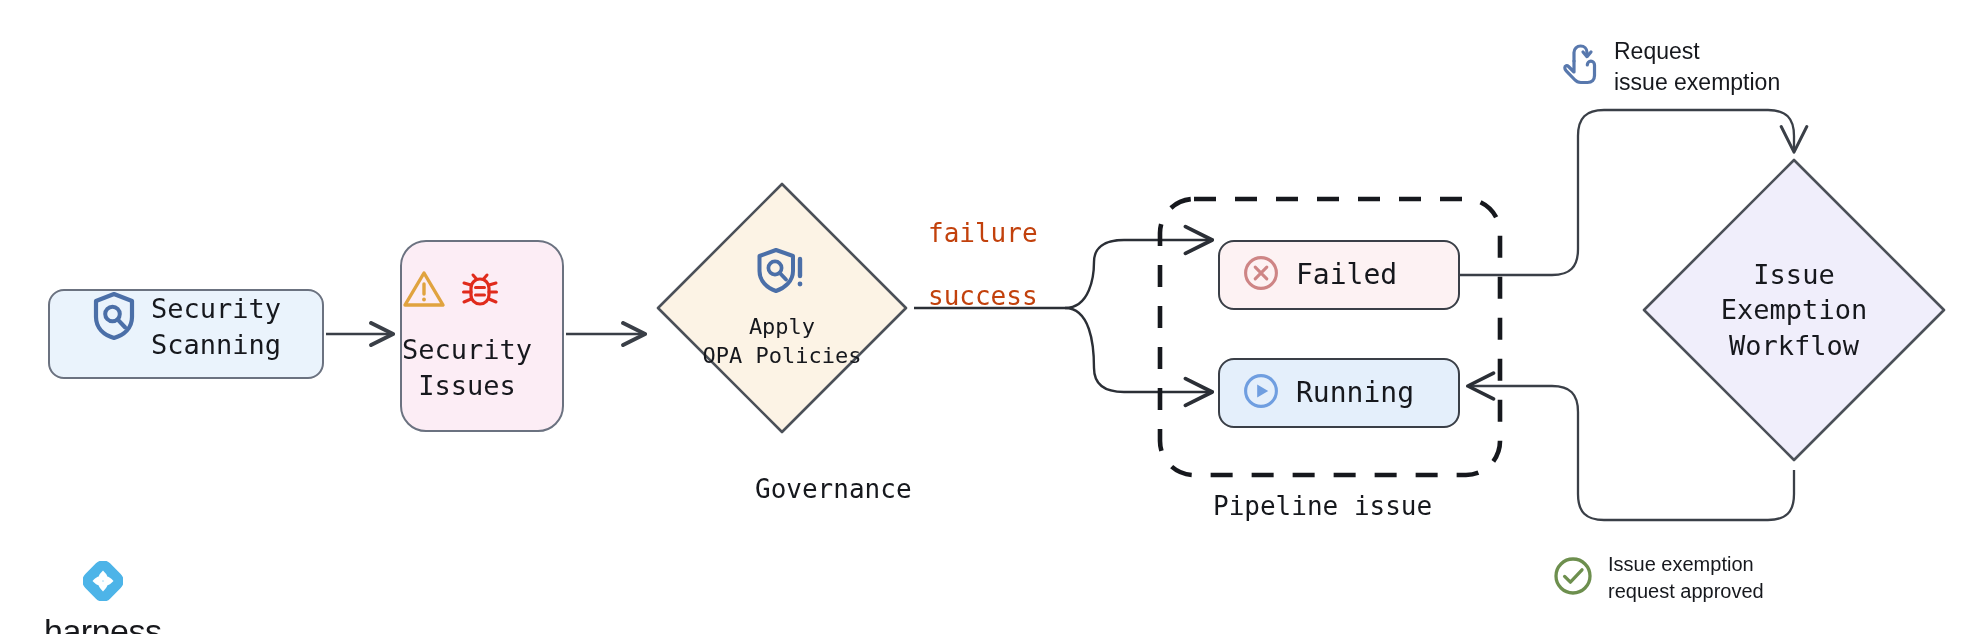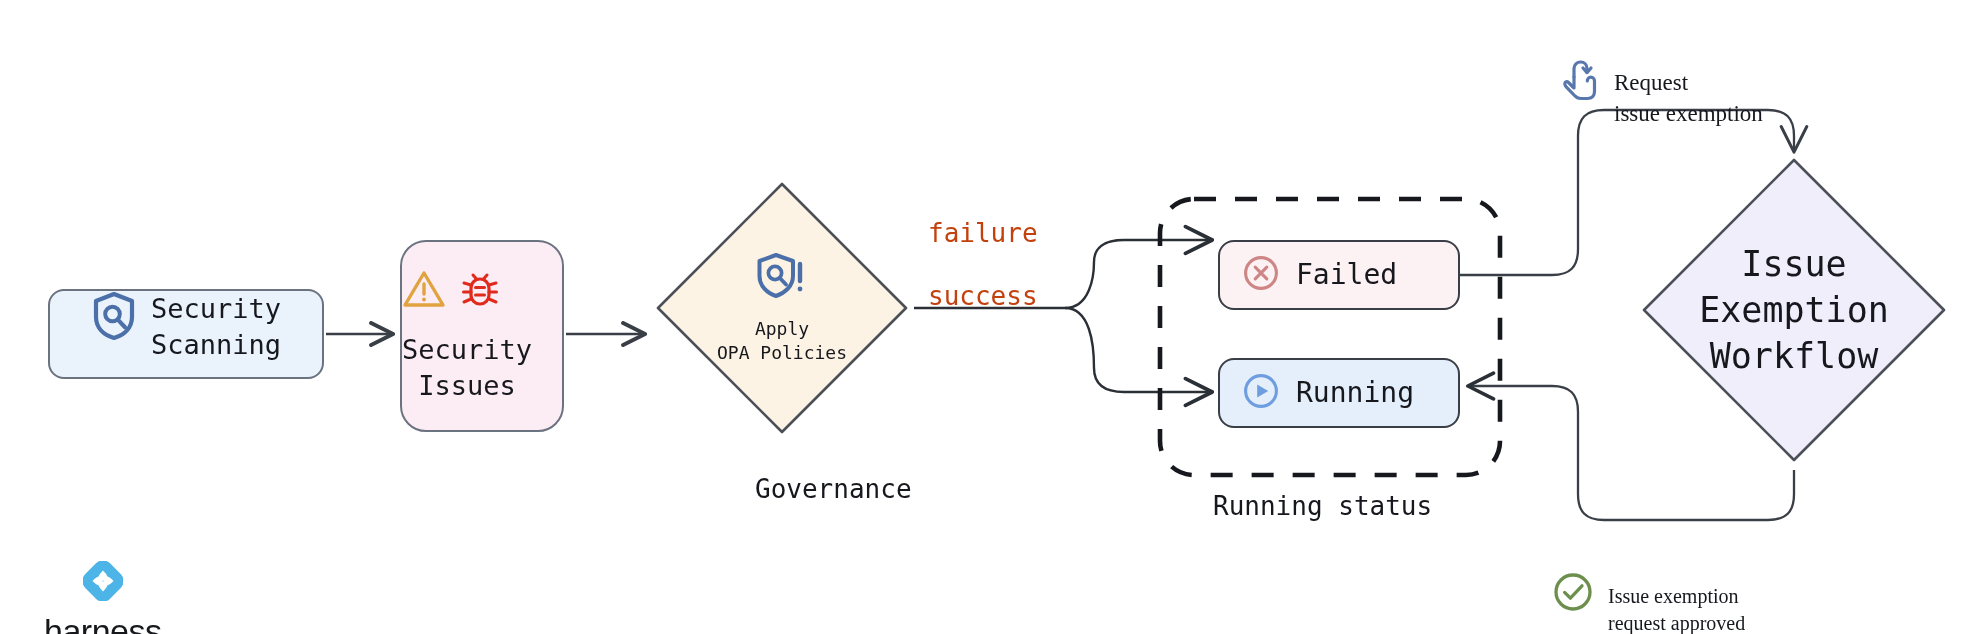--- a/index.html
+++ b/index.html
@@ -81,23 +81,23 @@
     position: absolute;
     left: 0; top: 0;
     width: 100%; height: 100%;
     display: flex;
     flex-direction: column;
     align-items: center;
     justify-content: center;
     gap: 6px;
   }
   #gov-diamond { left: 650px; top: 176px; width: 264px; height: 264px; }
-  #gov-diamond .node-label { font-size: 18px; }
+  #gov-diamond .node-label { font-size: 22px; }
   #exemption-diamond { left: 1638px; top: 154px; width: 312px; height: 312px; }
-  #exemption-diamond .node-label { font-size: 35px; text-align: center; }
+  #exemption-diamond .node-label { font-size: 27px; text-align: center; }
 
   
   .status-pill {
     position: absolute;
     box-sizing: border-box;
     display: flex;
     flex-direction: row;
     align-items: center;
     gap: 16px;
     padding-left: 22px;
@@ -128,25 +128,24 @@
 
   
   .annotation {
     position: absolute;
     display: flex;
     flex-direction: row;
     align-items: center;
     gap: 14px;
   }
   .annotation .ann-text {
-    font-family: Liberation Serif, serif;
+    font-family: Liberation Sans, sans-serif;
     color: #16181d;
     white-space: pre;
     line-height: 1.33;
-    margin-top: 32px;
   }
   #annotation-request { left: 1562px; top: 36px; }
   #annotation-request .ann-text { font-size: 23px; }
   #annotation-approved { left: 1552px; top: 551px; }
   #annotation-approved .ann-text { font-size: 20px; }
 
   
   #brand-harness {
     position: absolute;
     left: 44px;
@@ -282,21 +281,21 @@
   <div class="status-pill" id="status-running">
     <span>
       <svg width="38" height="38" viewBox="0 0 38 38">
         <circle cx="19" cy="19" r="15.4" fill="none" stroke="#6f9ee0" stroke-width="3.1"></circle>
         <path d="M15.2 12.4 L26.2 19 L15.2 25.6 Z" fill="#6f9ee0"></path>
       </svg>
     </span>
     <span class="node-label">Running</span>
   </div>
 
-  <div class="caption" id="caption-pipeline-status">Running status</div>
+  <div class="caption" id="caption-pipeline-status">Pipeline issue</div>
 
   <div class="diamond-wrap" id="exemption-diamond">
     <svg width="312" height="312" viewBox="0 0 312 312">
       <path d="M156 6 L306 156 L156 306 L6 156 Z" fill="#f0eefb" stroke="#4b5058" stroke-width="2.6" stroke-linejoin="round"></path>
     </svg>
     <div class="diamond-content">
       <span class="node-label">Issue
 Exemption
 Workflow</span>
     </div>

